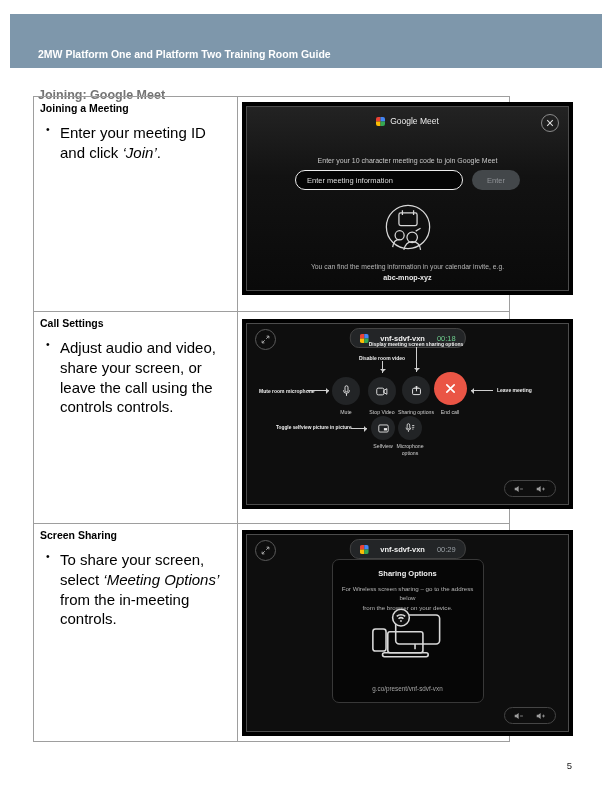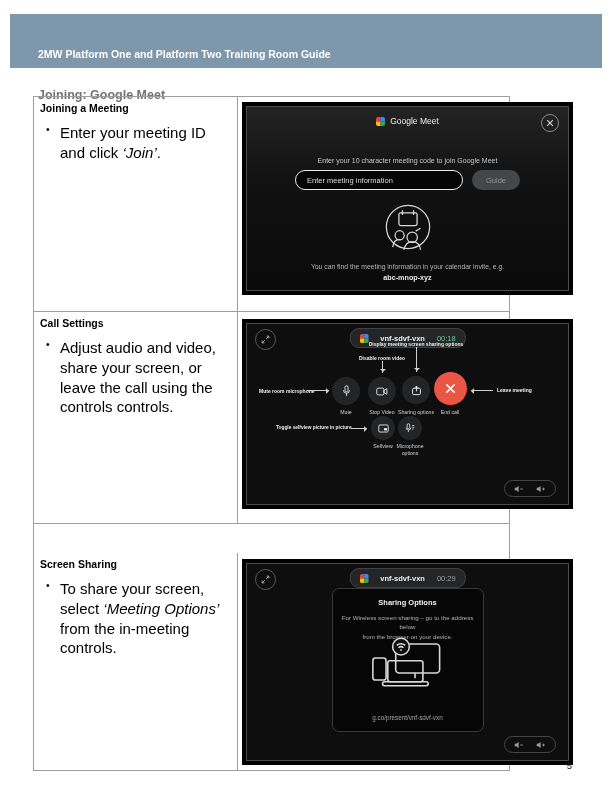--- a/index.html
+++ b/index.html
@@ -13,21 +13,21 @@
   .header-title { position:absolute; left:28px; bottom:8px; color:#ffffff; font-size:10.5px; font-weight:bold; }
   .header-logo { position:absolute; right:10px; top:50%; transform:translateY(-52%); color:#ffffff; font-size:28px; letter-spacing:1px; }
 
   .section-title { position:absolute; left:38px; top:88px; font-size:12.5px; font-weight:bold; color:#737373; }
 
   .page-number { position:absolute; right:40px; top:760px; font-size:9.5px; color:#222; }
 
   
   .guide-table { position:absolute; left:33px; top:96px; width:477px; border:1px solid #9e9e9e; box-sizing:border-box; }
   .g-row { display:flex; border-bottom:1px solid #9e9e9e; box-sizing:border-box; }
-  .g-row:last-child { border-bottom:none;margin-top:29px; }
+  .g-row:last-child { border-bottom:none; }
   .g-row.r1 { height:215px; } .g-row.r2 { height:212px; } .g-row.r3 { height:217px; }
   .cell-left { width:204px; border-right:1px solid #9e9e9e; box-sizing:border-box; padding:5px 10px 0 6px; }
   .cell-right { flex:1; position:relative; }
   .cell-heading { font-size:10.5px; font-weight:bold; color:#000; margin-bottom:9px; }
   .bullet { position:relative; padding-left:20px; font-size:15px; line-height:1.32; color:#000; margin-bottom:10px; }
   .bullet::before { content:"•"; position:absolute; left:6px; top:0; font-size:10.5px; }
   .bullet em { font-style:italic; }
 
   
   .shot { position:absolute; background:#000; padding:4px; box-sizing:border-box; }
@@ -111,21 +111,21 @@
               <span class="mj-title">Google Meet</span>
             </div>
             <div class="mj-close">
               <svg viewBox="0 0 10 10" width="8" height="8">
                   <path d="M1.5 1.5L8.5 8.5M8.5 1.5L1.5 8.5" stroke="#dddddd" stroke-width="1.3"></path>
                 </svg>
             </div>
             <div class="mj-prompt">Enter your 10 character meeting code to join Google Meet</div>
             <div class="mj-input-row">
               <input class="mj-input" readonly="" placeholder="Enter meeting information" style="">
-              <div class="mj-join">Guide</div>
+              <div class="mj-join">Enter</div>
             </div>
             <svg class="mj-illu" viewBox="0 0 100 86" width="70" height="60" fill="none" stroke="#d8d8d8" stroke-width="1.8">
               <circle cx="50" cy="40" r="31"></circle>
               <rect x="37" y="20" width="26" height="18" rx="2.5"></rect>
               <path d="M42 16v7M58 16v7"></path>
               <circle cx="38" cy="52" r="6.5"></circle>
               <path d="M28 69c1-8 5-11 10-11"></path>
               <circle cx="56" cy="55" r="7.5"></circle>
               <path d="M44 73c2-9 6-12 12-12s11 3 12 12"></path>
               <path d="M61 46l7-4"></path>

